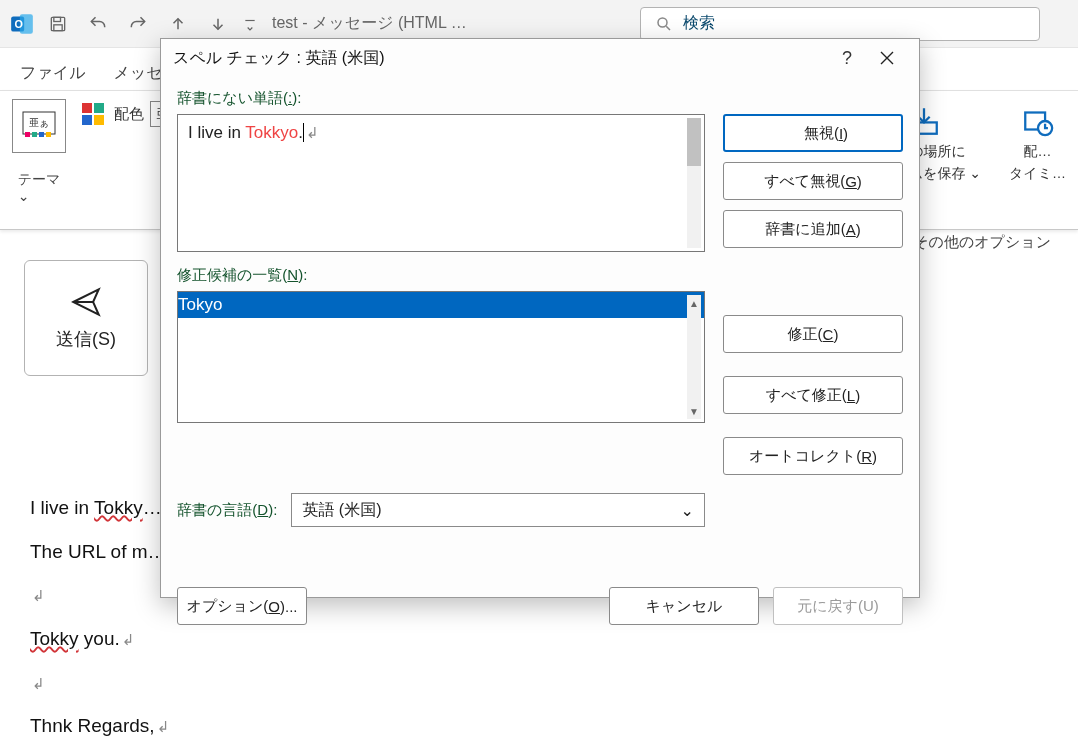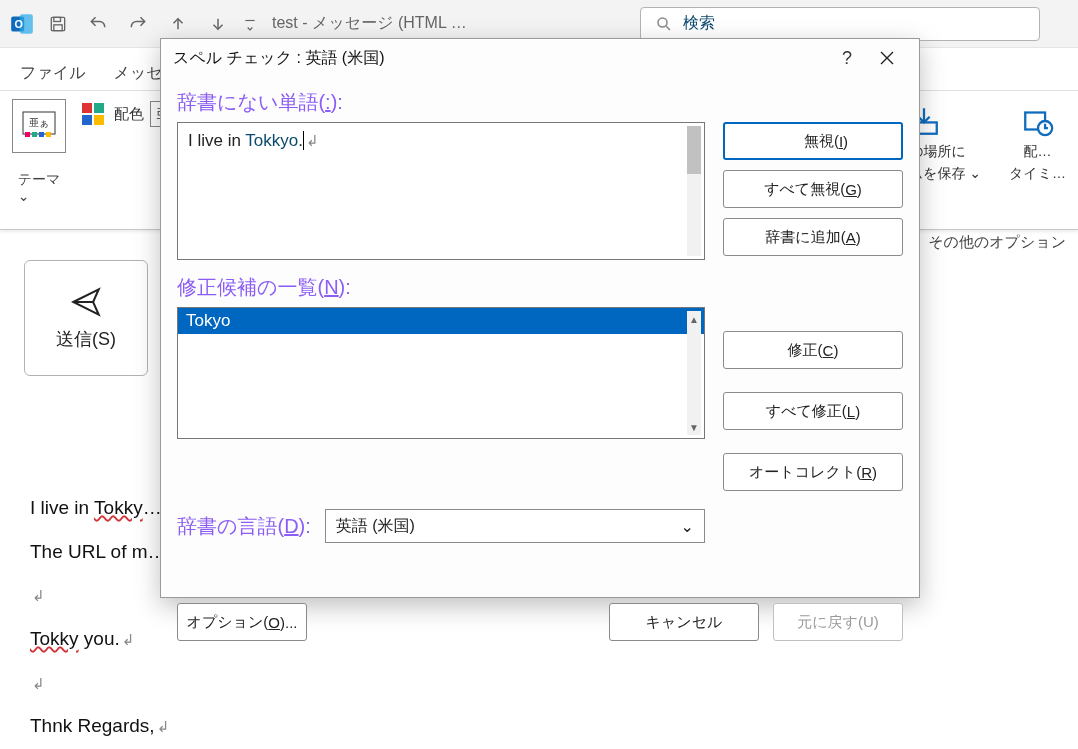--- a/index.html
+++ b/index.html
@@ -19,48 +19,48 @@
   .ribbon { height:140px; background:#fff; border-top:1px solid #e0e0e0; border-bottom:1px solid #c8c8c8; display:flex; padding:8px 12px 0 12px; box-shadow:0 2px 3px rgba(0,0,0,.08);}
   .ribbon-group{display:flex;flex-direction:column;align-items:center;gap:18px;}
   .theme-btn{width:54px;height:54px;border:1px solid #888;display:flex;align-items:center;justify-content:center;font-size:12px;background:#fff;}
   .theme-label{font-size:14px;color:#444;line-height:1.2;text-align:left;}
   .rb-col{margin-left:14px;display:flex;flex-direction:row;gap:6px;font-size:15px;color:#333;text-align:right;}
   .rb-item{display:flex;align-items:center;gap:8px;height:30px;}
   .rb-item .ibox{width:26px;height:26px;display:flex;align-items:center;justify-content:center;border:1px solid #888;}
   .rb-right{margin-left:auto;display:flex;gap:28px;align-items:flex-start;padding-top:4px;}
   .rb-big{display:flex;flex-direction:column;align-items:center;font-size:14px;color:#333;gap:4px;}
   .rb-big .bigicon{width:36px;height:36px;display:flex;align-items:center;justify-content:center;}
-  .more-opts{position:absolute;right:12px;top:233px;font-size:15px;color:#444;}
+  .more-opts{position:absolute;right:27px;top:233px;font-size:15px;color:#444;}
   .group-caption{font-size:13px;color:#666;margin-top:4px;padding-left:4px;}
   
   .compose{padding:30px 24px;}
   .sendbtn{width:124px;height:116px;border:1px solid #b3b3b3;border-radius:6px;display:flex;flex-direction:column;align-items:center;justify-content:center;gap:8px;font-size:18px;color:#222;background:#fff;}
   .sendbtn svg{width:34px;height:34px;}
   .body-text{margin-left:6px;margin-top:110px;font-size:19px;color:#111;line-height:2.3;}
   .body-text .squig{text-decoration:underline wavy #d13438;text-decoration-thickness:2px;}
   .retmark{color:#888;font-size:15px;margin-left:2px;}
   
   .overlay-dialog{position:absolute;left:160px;top:38px;width:760px;height:560px;background:#fdfdfd;border:1px solid #9a9a9a;box-shadow:0 8px 24px rgba(0,0,0,.25);display:flex;flex-direction:column;}
   .dlg-title{height:38px;display:flex;align-items:center;padding:0 12px;font-size:16px;color:#111;}
   .dlg-title .spacer{flex:1;}
   .dlg-title .winbtn{width:40px;height:38px;display:flex;align-items:center;justify-content:center;font-size:18px;color:#333;}
   .dlg-body{padding:12px 16px 16px 16px;flex:1;display:grid;grid-template-columns:1fr 180px;grid-template-rows:auto auto auto auto auto 1fr auto;column-gap:18px;}
-  .lbl{font-size:20px;color:#8b5cf6;margin-bottom:6px;}
+  .lbl{font-size:15px;color:#14532d;margin-bottom:6px;}
   .underletter{text-decoration:underline;}
   .textarea1{grid-column:1;grid-row:2;border:1px solid #777;height:138px;background:#fff;position:relative;padding:8px 10px;font-size:17px;}
-  .textarea1 .word-err{color:#0c4a6e;}
+  .textarea1 .word-err{color:#ef4444;}
   .textarea1 .caret{border-right:1px solid #000;}
   .textarea1 .scroll{position:absolute;right:3px;top:3px;bottom:3px;width:14px;background:#f1f1f1;}
   .textarea1 .scroll .thumb{position:absolute;top:0;left:0;right:0;height:48px;background:#c1c1c1;}
   .btn{height:38px;border:1px solid #8a8a8a;background:#fff;font-size:15px;display:flex;align-items:center;justify-content:center;border-radius:3px;}
   .btn-primary{border:2px solid #0067c0;padding-left:26px;}
   .col-right-1{grid-column:2;grid-row:2;display:flex;flex-direction:column;gap:10px;}
   .lbl2{grid-column:1;grid-row:3;margin-top:14px;}
   .listbox{grid-column:1;grid-row:4;border:1px solid #777;height:132px;background:#fff;position:relative;}
-  .listbox .item{padding:3px 8px;font-size:17px;}
+  .listbox .item{padding:3px 0;font-size:17px;}
   .listbox .selected{background:#0067c0;color:#fff;}
   .listbox .scroll{position:absolute;right:3px;top:3px;bottom:3px;width:14px;background:#f1f1f1;}
   .listbox .scroll .arrow{position:absolute;left:0;right:0;height:16px;display:flex;align-items:center;justify-content:center;color:#666;font-size:10px;}
   .col-right-2{grid-column:2;grid-row:4;display:flex;flex-direction:column;gap:23px;margin-top:24px;}
   .langrow{grid-column:1;grid-row:5;display:flex;align-items:center;gap:14px;margin-top:18px;}
   .langsel{flex:1;height:34px;border:1px solid #8a8a8a;display:flex;align-items:center;justify-content:space-between;padding:0 10px;font-size:16px;background:#fff;}
   .dlg-footer{grid-column:1 / span 2;grid-row:7;display:flex;align-items:center;gap:14px;margin-top:auto;padding-top:60px;}
   .dlg-footer .right{margin-left:auto;}
   .dlg-footer .btn{width:150px;}
   .dlg-footer .btn.small{width:130px;}

